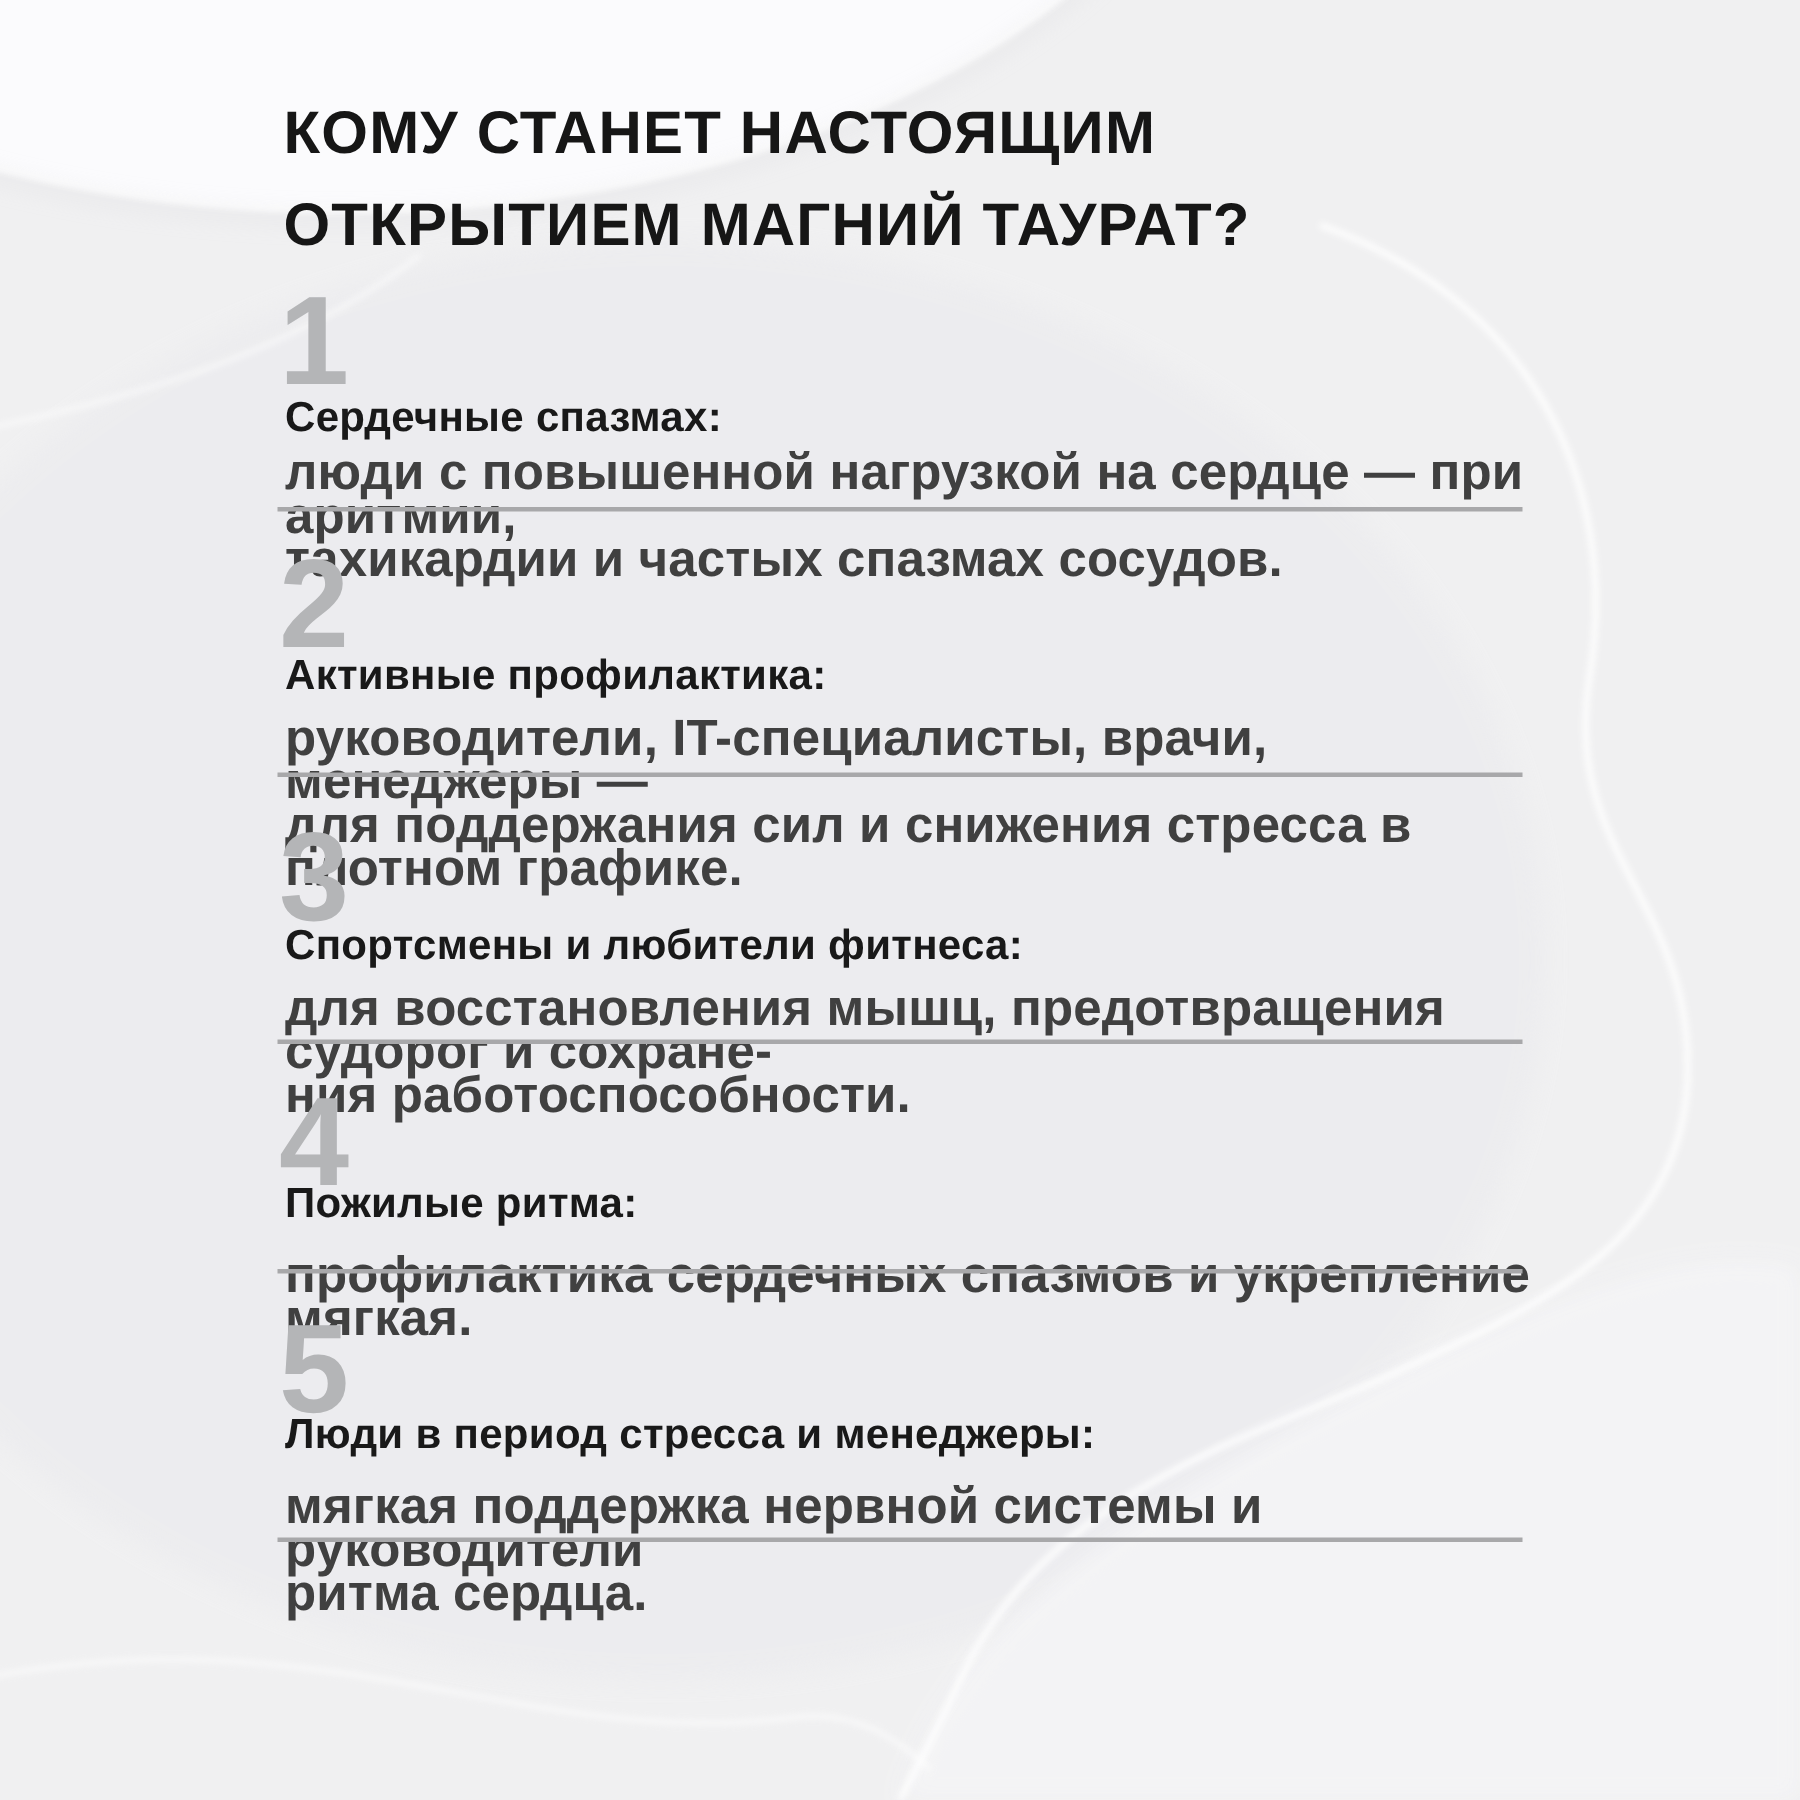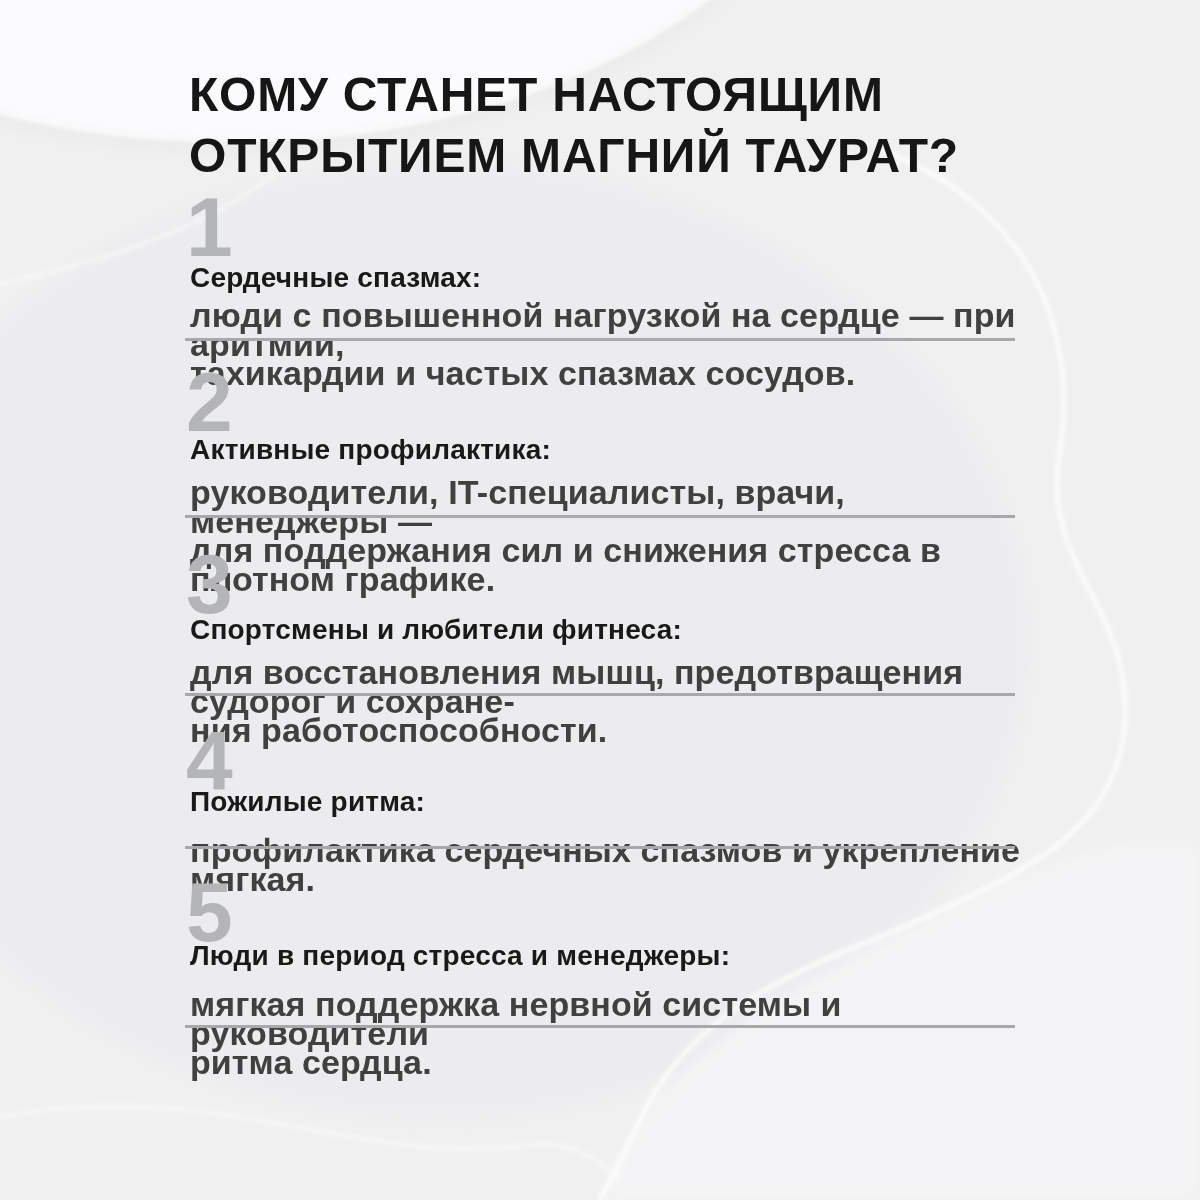--- a/index.html
+++ b/index.html
@@ -7,21 +7,21 @@
     width: 1200px; height: 1200px;
     position: relative; overflow: hidden;
     background: #f0f0f1;
     font-family: "Liberation Sans", sans-serif;
   }
   #bg { position: absolute; left: 0; top: 0; width: 1200px; height: 1200px; z-index: 0; }
   .content { position: absolute; left: 0; top: 0; width: 1200px; height: 1200px; z-index: 1; }
 
   .page-title {
     position: absolute; left: 189px; top: 32px; width: 880px;
-    font-size: 48px; line-height: 61px; font-weight: 800;
+    font-size: 40px; line-height: 61px; font-weight: 800;
     letter-spacing: 0.8px; color: #161616;
     white-space: pre-line; text-transform: uppercase;
   }
   .item-number {
     position: absolute; left: 186px;
     font-size: 84px; line-height: 84px; font-weight: 700;
     color: #b4b5b7;
   }
   .item-heading {
     position: absolute; left: 190px; width: 840px;

